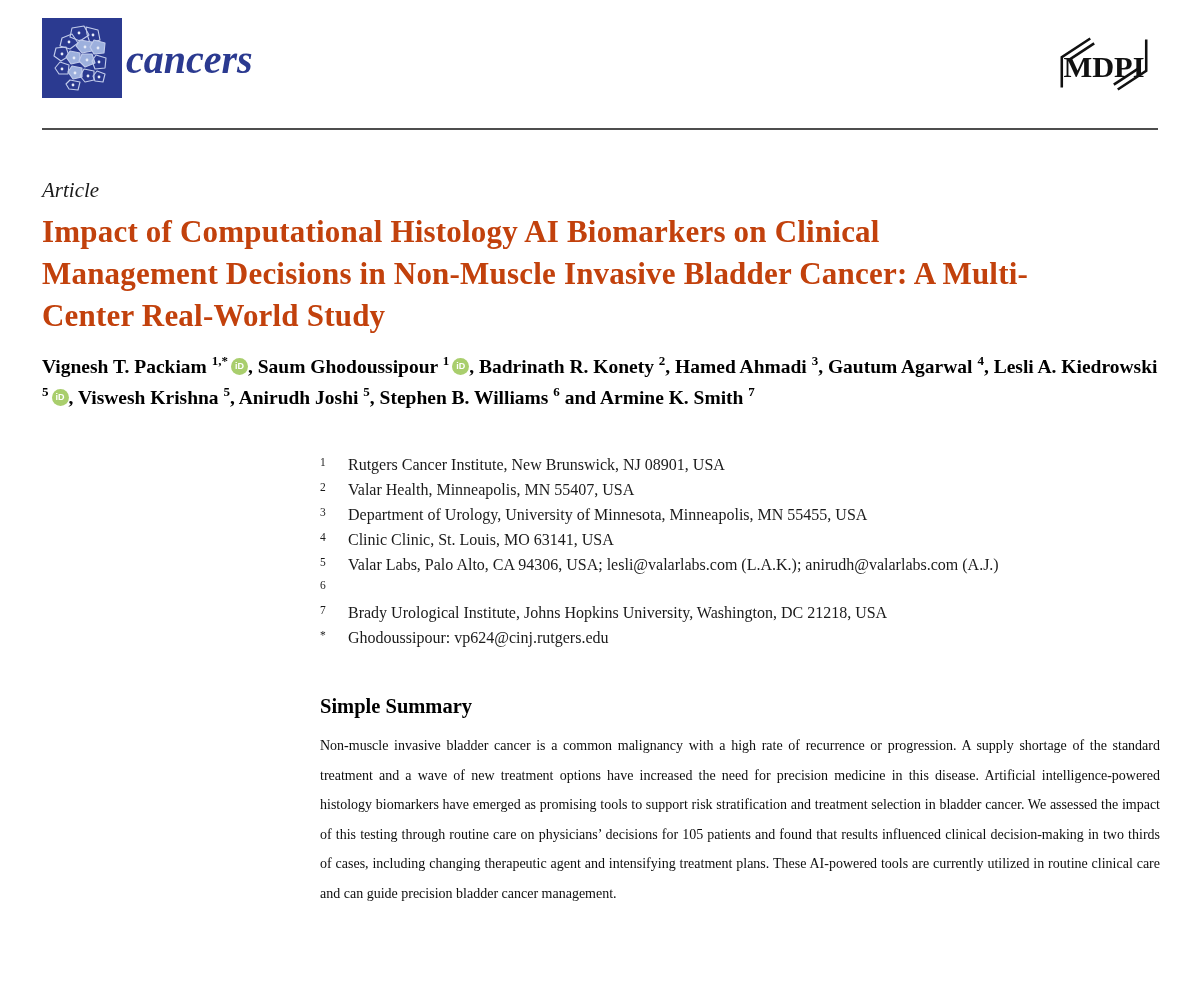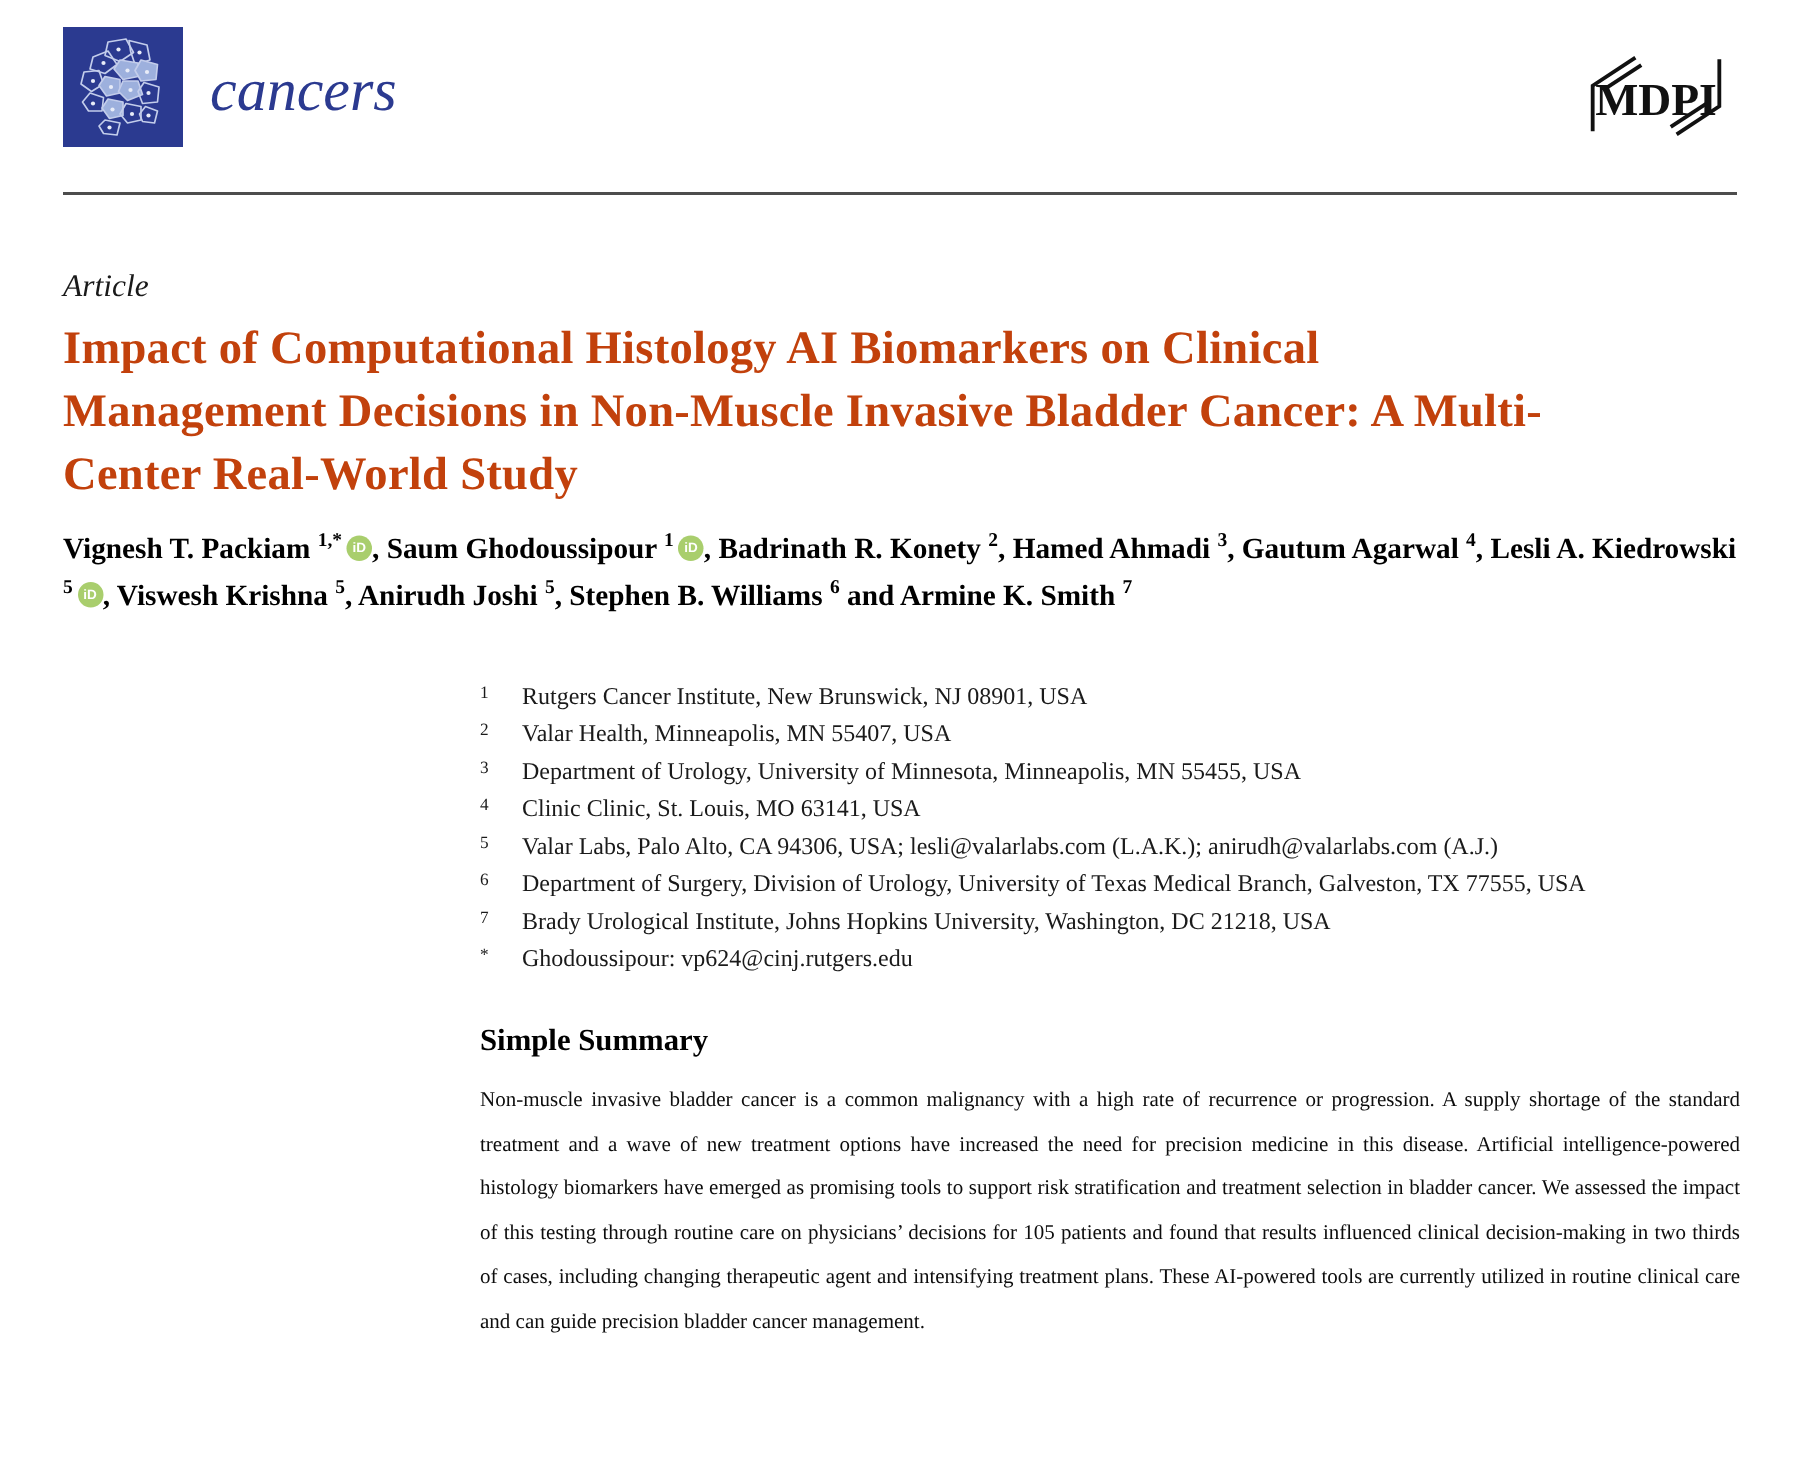--- a/index.html
+++ b/index.html
@@ -18,24 +18,24 @@
     --ink: #111111;
   }
   .content { padding: 18px 42px 0 42px; }
 
   
   .logo-row { display: flex; align-items: flex-start; height: 82px; }
   .journal-logo-box { width: 80px; height: 80px; flex: 0 0 auto; }
   .journal-name {
     font-family: "Liberation Serif", serif;
     font-style: italic;
-    font-weight: normal;
+    font-weight: bold;
     font-size: 40px;
     color: var(--brand-blue);
-    margin-left: 18px;
+    margin-left: 4px;
     margin-top: 22px;
     line-height: 1;
   }
   .header-spacer { flex: 1 1 auto; }
   .mdpi-logo { width: 108px; height: 64px; margin-top: 14px; flex: 0 0 auto; }
   .rule {
     border: none;
     border-top: 2px solid var(--rule-gray);
     margin-top: 28px;
   }
@@ -97,21 +97,21 @@
     font-size: 11.5px;
     position: relative;
     top: -4px;
     color: #1a1a1a;
   }
   .aff-text { flex: 1 1 auto; color: #1a1a1a; }
 
   
   .summary { margin-left: 278px; width: 840px; }
   .summary-heading {
-    margin-top: 30px;
+    margin-top: 44px;
     font-size: 20.5px;
     font-weight: bold;
     color: #000000;
   }
   .summary-text {
     margin-top: 13px;
     font-size: 14px;
     line-height: 29.5px;
     text-align: justify;
     color: #0d0d0d;
@@ -206,21 +206,20 @@
           <div class="aff-row">
             <span class="aff-marker">4</span>
             <span class="aff-text">Clinic Clinic, St. Louis, MO 63141, USA</span>
           </div>
           <div class="aff-row">
             <span class="aff-marker">5</span>
             <span class="aff-text">Valar Labs, Palo Alto, CA 94306, USA; lesli@valarlabs.com (L.A.K.); anirudh@valarlabs.com (A.J.)</span>
           </div>
           <div class="aff-row">
             <span class="aff-marker">6</span>
-            <span class="aff-text">Department of Surgery, Division of Urology, University of Texas Medical Branch, Galveston, TX 77555, USA</span>
           </div>
           <div class="aff-row">
             <span class="aff-marker">7</span>
             <span class="aff-text">Brady Urological Institute, Johns Hopkins University, Washington, DC 21218, USA</span>
           </div>
           <div class="aff-row">
             <span class="aff-marker">*</span>
             <span class="aff-text">Ghodoussipour: vp624@cinj.rutgers.edu</span>
           </div>
         </div>

